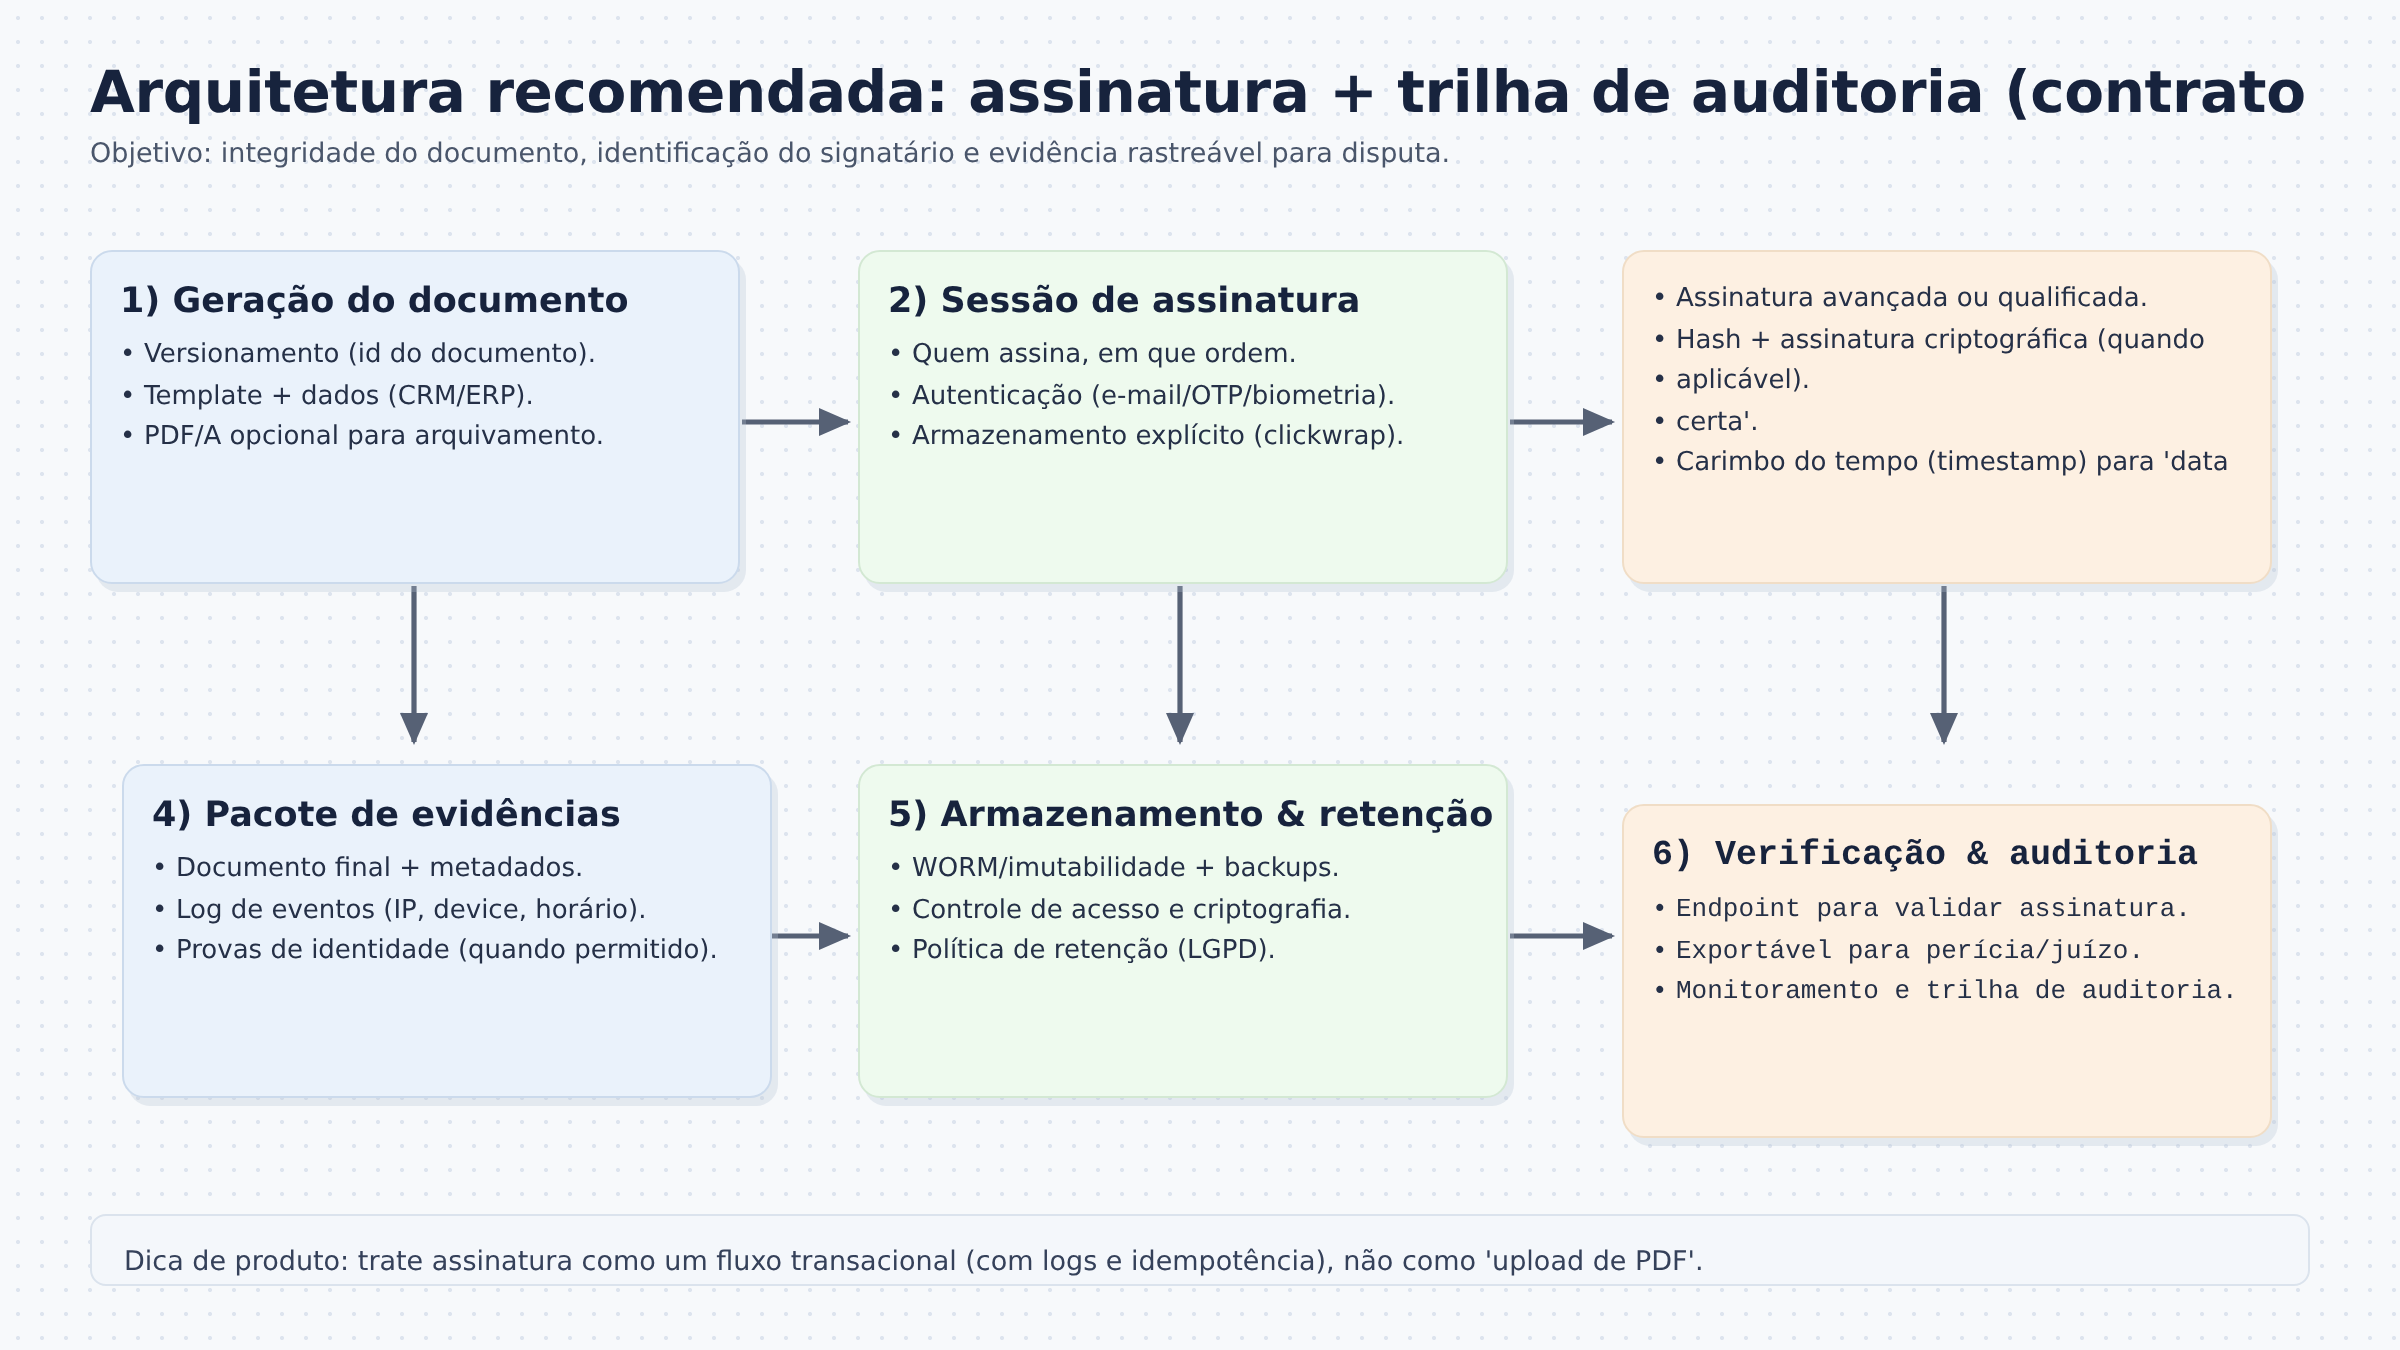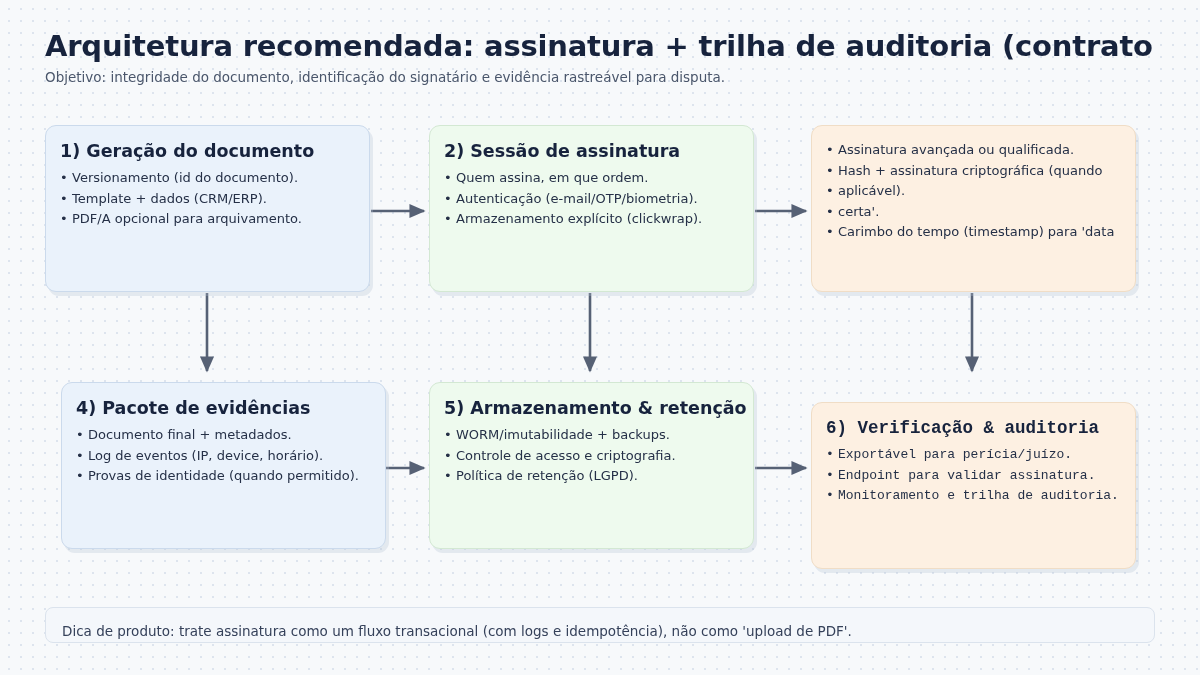--- a/index.html
+++ b/index.html
@@ -205,22 +205,22 @@
     <ul class="node-list">
       <li>WORM/imutabilidade + backups.</li>
       <li>Controle de acesso e criptografia.</li>
       <li>Política de retenção (LGPD).</li>
     </ul>
   </div>
 
   <div class="node orange" id="node-6">
     <div class="node-title">6) Verificação &amp; auditoria</div>
     <ul class="node-list">
+      <li>Endpoint para validar assinatura.</li>
       <li>Exportável para perícia/juízo.</li>
-      <li>Endpoint para validar assinatura.</li>
       <li>Monitoramento e trilha de auditoria.</li>
     </ul>
   </div>
 
   <div class="note">
     <span class="note-text">Dica de produto: trate assinatura como um fluxo transacional (com logs e idempotência), não como 'upload de PDF'.</span>
   </div>
 
 </div>
 

